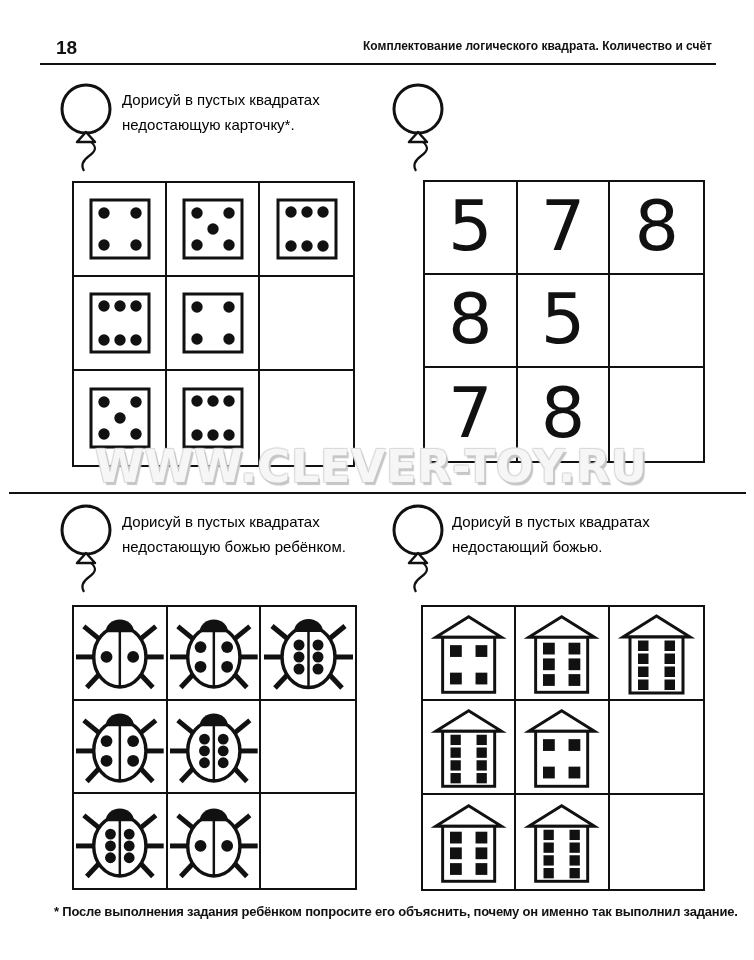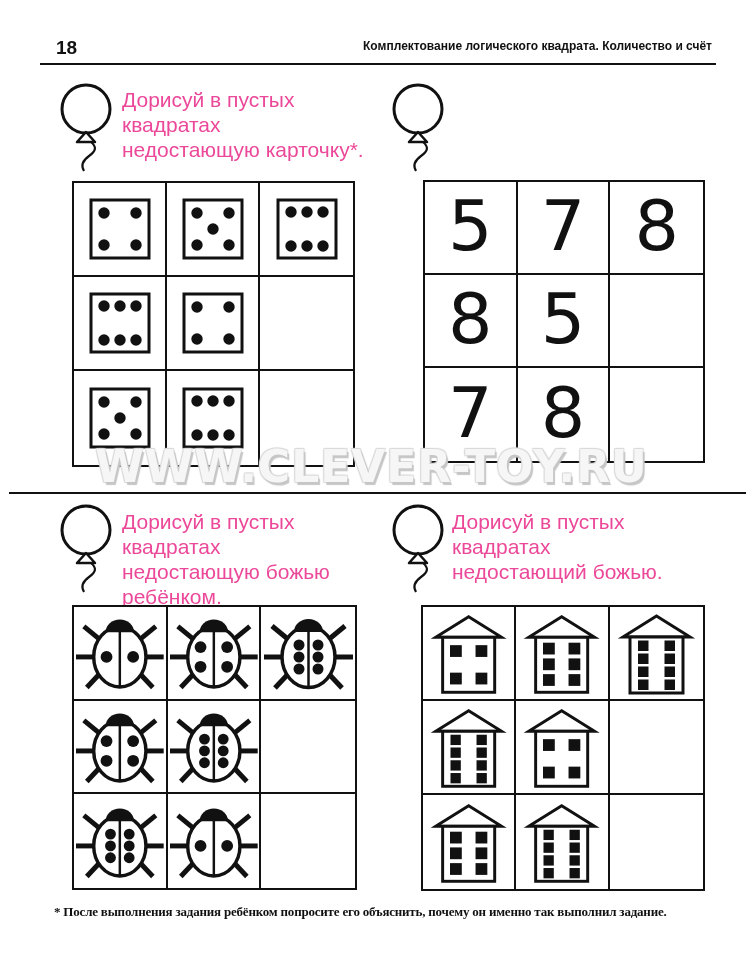--- a/index.html
+++ b/index.html
@@ -13,42 +13,42 @@
     position:relative;width:754px;height:960px;background:var(--paper);
     font-family:"Liberation Sans",sans-serif;color:var(--ink);overflow:hidden;
   }
   
   .pagenum{position:absolute;left:56px;top:37px;font-size:19px;font-weight:bold;}
   .title{position:absolute;right:42px;top:39px;font-size:12px;font-weight:bold;}
   .header-rule{position:absolute;left:40px;top:63px;width:676px;height:2.2px;background:var(--ink);}
   
   .balloon{position:absolute;width:58px;height:90px;}
   .q0{left:58px;top:82px}.q1{left:390px;top:82px}.q2{left:58px;top:503px}.q3{left:390px;top:503px}
-  .instr{position:absolute;width:272px;font-size:21px;line-height:25px;color:#ec4899;}
+  .instr{position:absolute;width:272px;font-size:15px;line-height:25px;color:#000000;}
   .i0{left:122px;top:87px}.i1{left:452px;top:87px}.i2{left:122px;top:509px}.i3{left:452px;top:509px}
   
   .grid{position:absolute;display:grid;grid-template-columns:repeat(3,1fr);grid-template-rows:repeat(3,1fr);
         border:2.5px solid var(--ink);background:var(--paper);}
   .g0{left:72px;top:181px;width:279px;height:282px}
   .g1{left:423px;top:180px;width:278px;height:279px}
   .g2{left:72px;top:605px;width:281px;height:281px}
   .g3{left:421px;top:605px;width:280px;height:282px}
   .grid .cell{border-right:2px solid var(--ink);border-bottom:2px solid var(--ink);
         display:flex;align-items:center;justify-content:center;overflow:hidden;}
   .grid .cell:nth-child(3n){border-right:none}
   .grid .cell:nth-child(n+7){border-bottom:none}
   .digit{font-family:"DejaVu Sans",sans-serif;font-size:70px;line-height:1;transform:translateY(-2px);}
   
   .divider{position:absolute;left:9px;top:492px;width:737px;height:2.4px;background:var(--ink);z-index:1;}
   .watermark{position:absolute;left:50%;top:441px;transform:translateX(-51%);z-index:5;
         font-family:"DejaVu Sans",sans-serif;font-weight:bold;font-size:44px;letter-spacing:1px;
         color:var(--wm);white-space:nowrap;pointer-events:none;
         text-shadow:2px 3px 1px var(--wm-shadow),-1px -1px 1px #dadada,1px -1px 1px #dadada,-1px 1px 1px #dadada;}
   
-  .footnote{position:absolute;left:54px;top:904px;font-size:13px;font-weight:bold;white-space:nowrap;letter-spacing:-0.2px;font-family:Liberation Serif, serif;}
+  .footnote{position:absolute;left:54px;top:904px;font-size:13px;font-weight:bold;white-space:nowrap;letter-spacing:-0.2px;}
 </style>
 </head>
 <body>
 
 <div class="page">
 
   <span class="pagenum">18</span>
   <span class="title">Комплектование логического квадрата. Количество и счёт</span>
   <div class="header-rule"></div>
 

